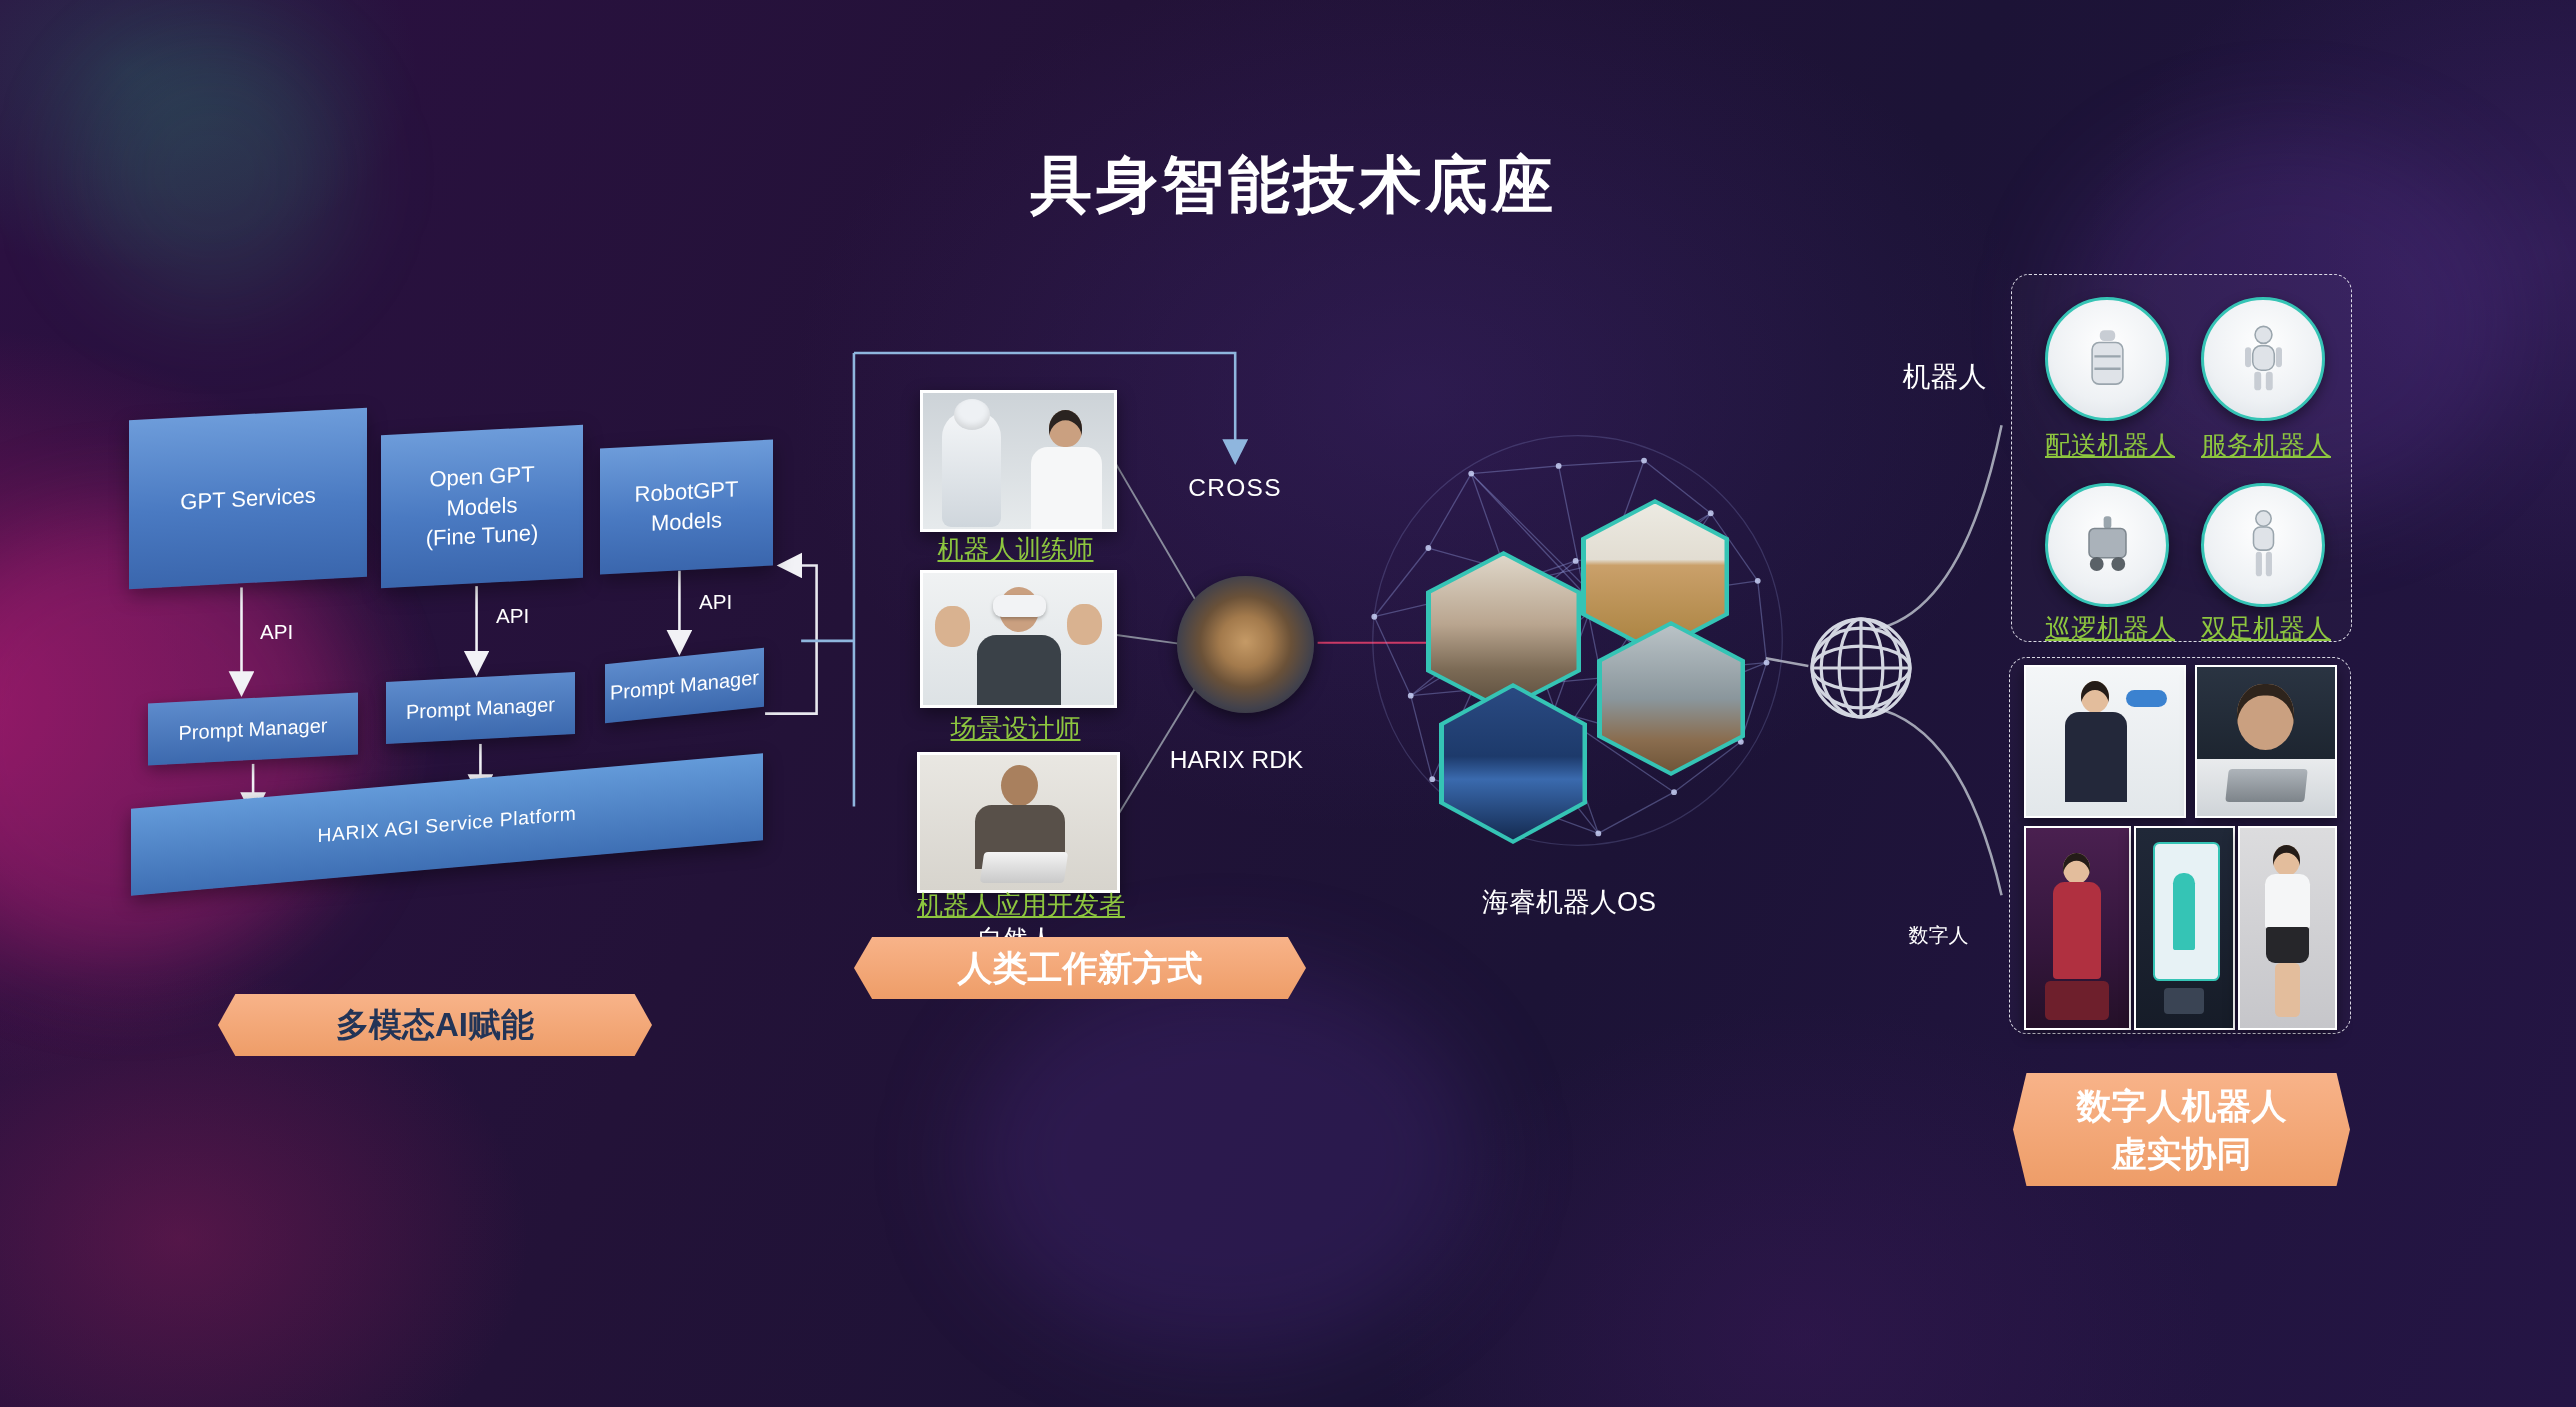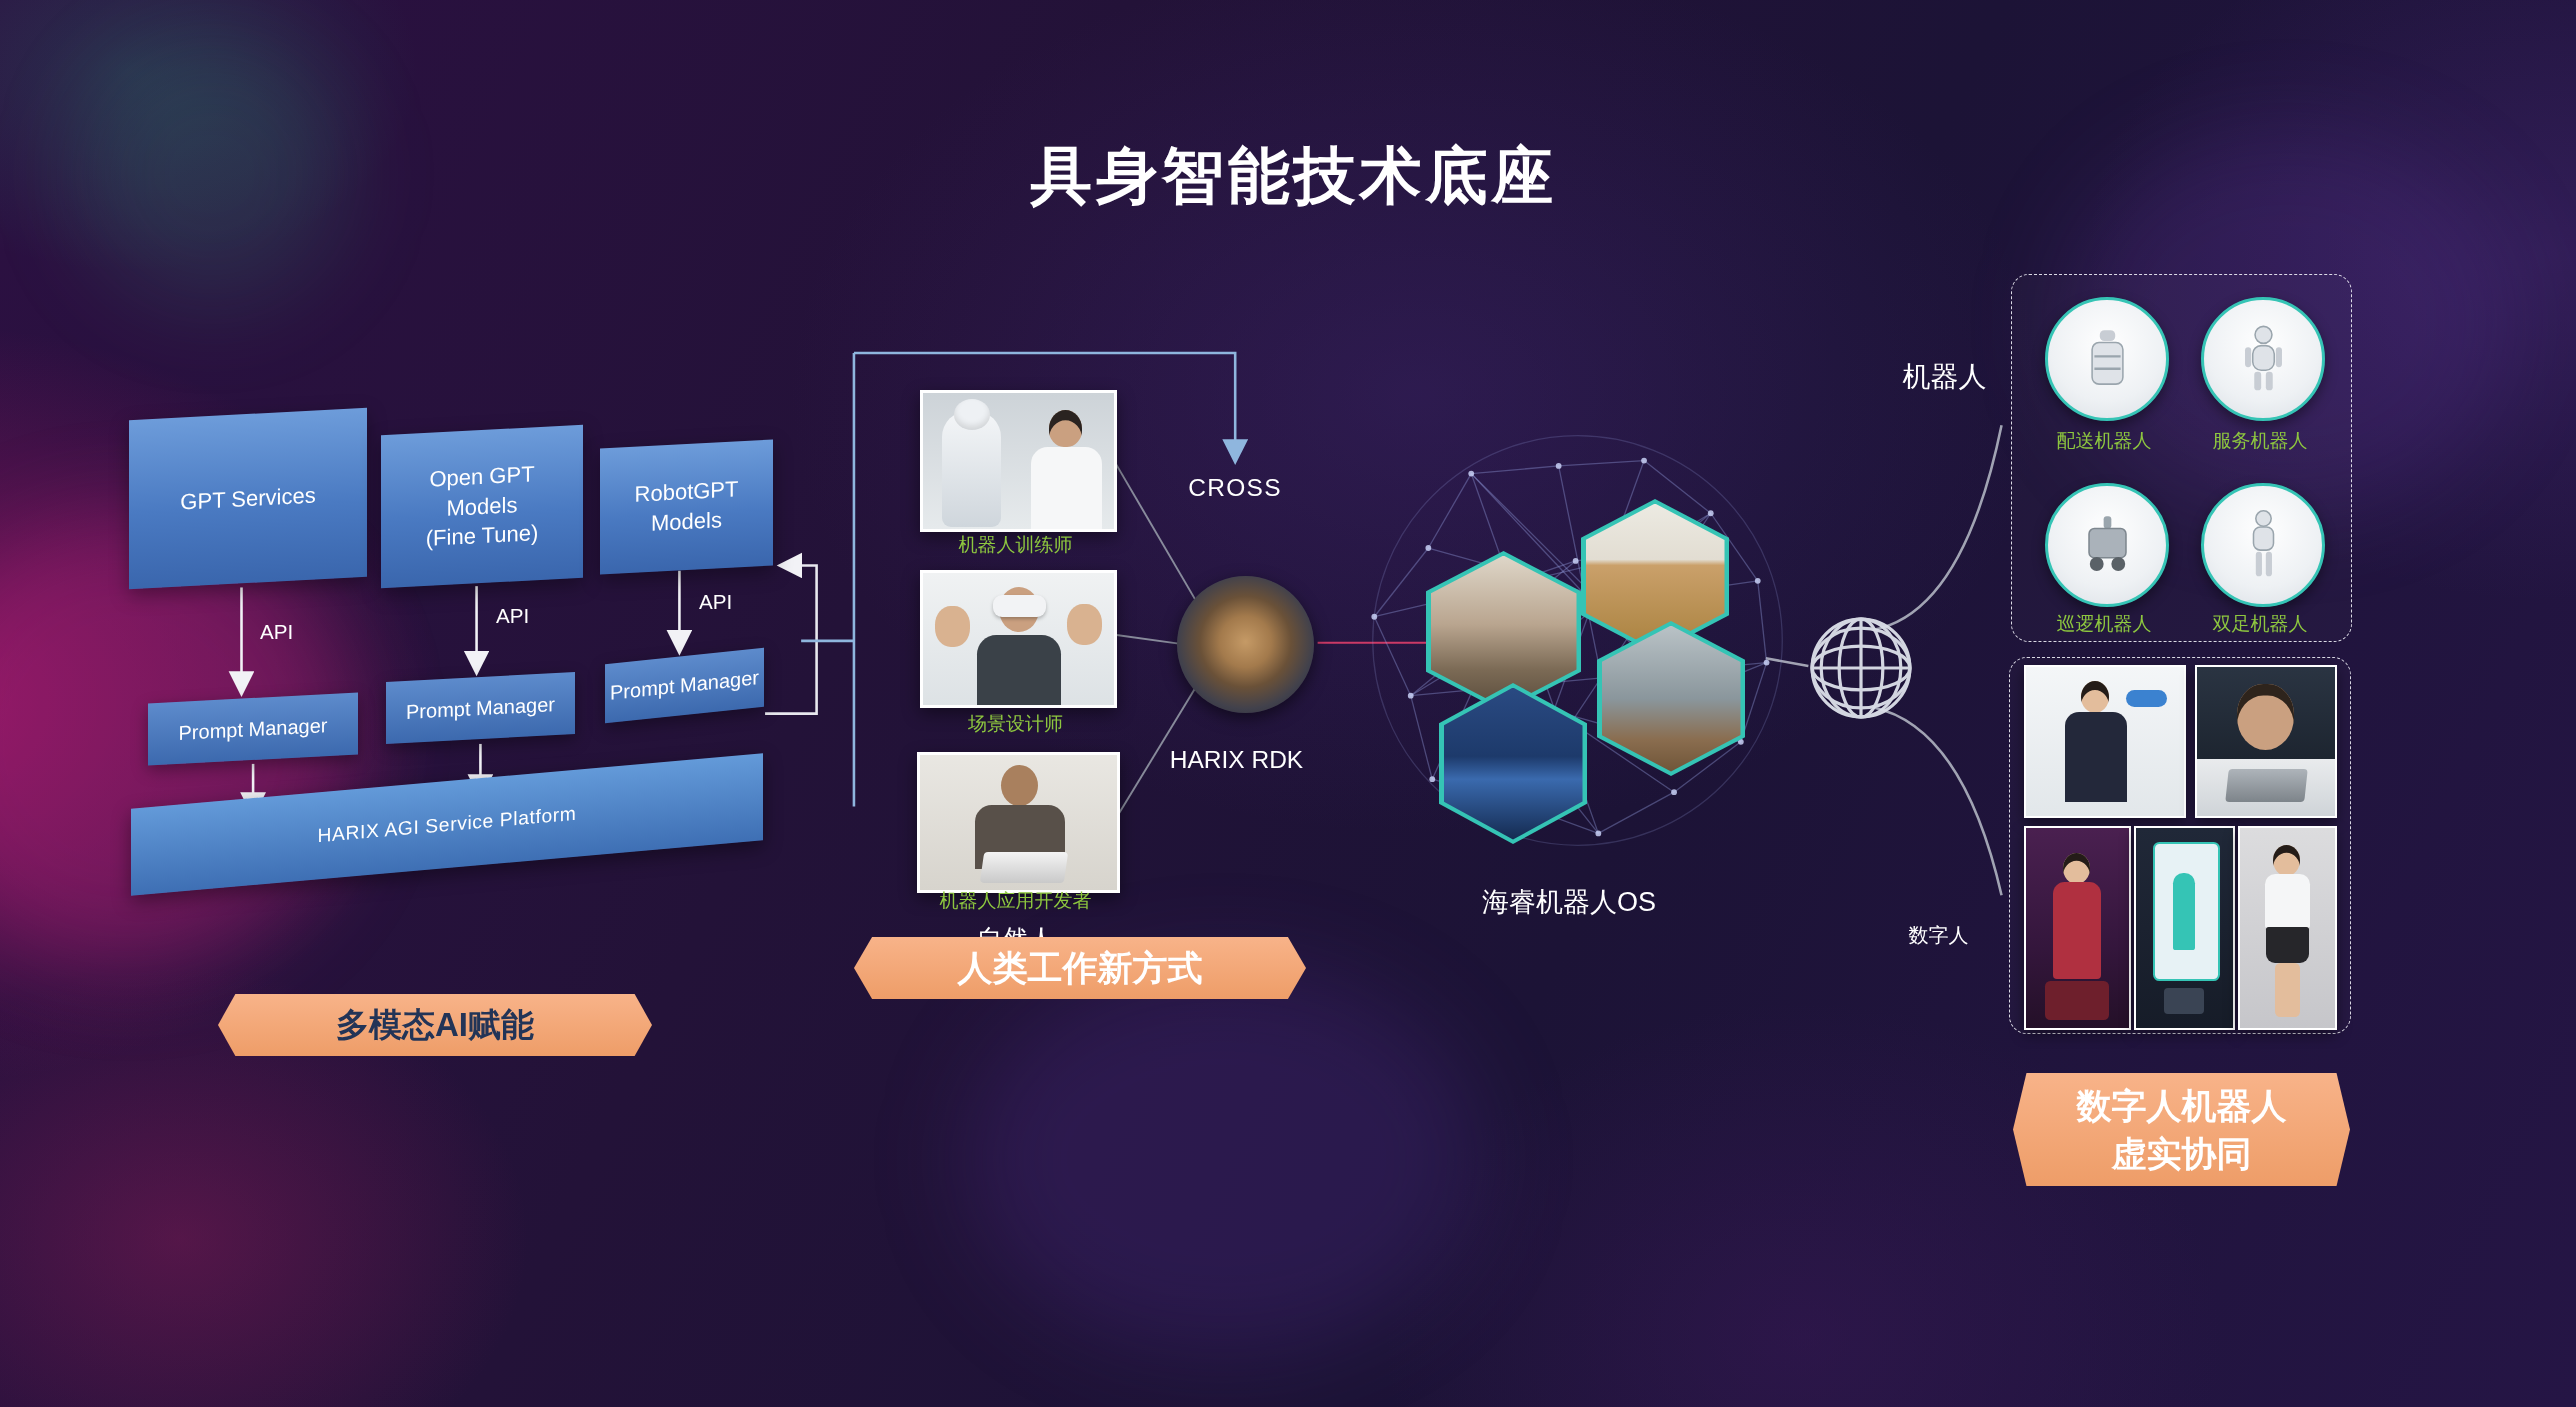--- a/index.html
+++ b/index.html
@@ -11,21 +11,21 @@
       radial-gradient(580px 451px at 7% 88%, rgba(160,30,95,.38), transparent 60%),
       radial-gradient(483px 335px at 5% 5%, rgba(40,165,125,.20), transparent 60%),
       radial-gradient(966px 676px at 55% 28%, rgba(72,42,125,.35), transparent 65%),
       radial-gradient(773px 580px at 99% 18%, rgba(95,55,155,.28), transparent 60%),
       radial-gradient(644px 515px at 70% 95%, rgba(60,25,90,.45), transparent 65%),
       linear-gradient(115deg,#2c1042 0%,#231238 35%,#1c1336 62%,#251545 100%);
   }
   .abs{position:absolute;}
   .bokeh{position:absolute;border-radius:50%;filter:blur(45px);pointer-events:none;}
 
-  .title{color:#ffffff;font-size:62px;font-weight:700;letter-spacing:3.9px;white-space:nowrap;}
+  .title{color:#ffffff;font-size:62px;font-weight:700;letter-spacing:3.9px;white-space:nowrap;margin-top:9px;}
 
   .bluebox{
     background:linear-gradient(180deg,#6d9cda 0%,#4a7ac2 55%,#3a66ad 100%);
     color:#fff;display:flex;align-items:center;justify-content:center;text-align:center;
     box-shadow:0 6.4px 19.3px rgba(0,0,0,.35);
   }
   .bluebox .box-label{white-space:pre-line;font-size:22px;line-height:1.35;}
   .promptbox{
     background:linear-gradient(180deg,#5d8bcc 0%,#3c69ae 100%);
     color:#fff;display:flex;align-items:center;justify-content:center;text-align:center;
@@ -40,21 +40,21 @@
   .ribbon{
     background:linear-gradient(180deg,#f8b389 0%,#ee9d68 100%);
     clip-path:polygon(4% 0,96% 0,100% 50%,96% 100%,4% 100%,0 50%);
     display:flex;align-items:center;justify-content:center;text-align:center;
     font-weight:700;box-shadow:0 7.7px 19.3px rgba(0,0,0,.4);
   }
   .ribbon.dark-text{color:#223457;}
   .ribbon.light-text{color:#ffffff;}
 
   .photo{background:#dfe3e7;border:3.2px solid #fff;box-shadow:0 6.4px 16.7px rgba(0,0,0,.45);overflow:hidden;}
-  .caption-green{color:#8dc63f;font-size:19px;text-align:center;white-space:nowrap;}
+  .caption-green{color:#8dc63f;font-size:26px;text-align:center;white-space:nowrap;text-decoration:underline;}
   .white-label{color:#fff;white-space:nowrap;}
 
   .dash-box{border:1.9px dashed rgba(240,240,248,.9);border-radius:18px;background:rgba(255,255,255,.02);}
   .robot-circle{
     width:118px;height:118px;border-radius:50%;background:radial-gradient(circle at 50% 38%,#ffffff 0%,#eef1f4 60%,#d9dee4 100%);
     border:3.2px solid #35c4b5;box-shadow:0 5.2px 13px rgba(0,0,0,.4);
     display:flex;align-items:center;justify-content:center;overflow:hidden;
   }
   .dimg{border:2.6px solid #fff;overflow:hidden;box-shadow:0 5.2px 13px rgba(0,0,0,.45);}
 

